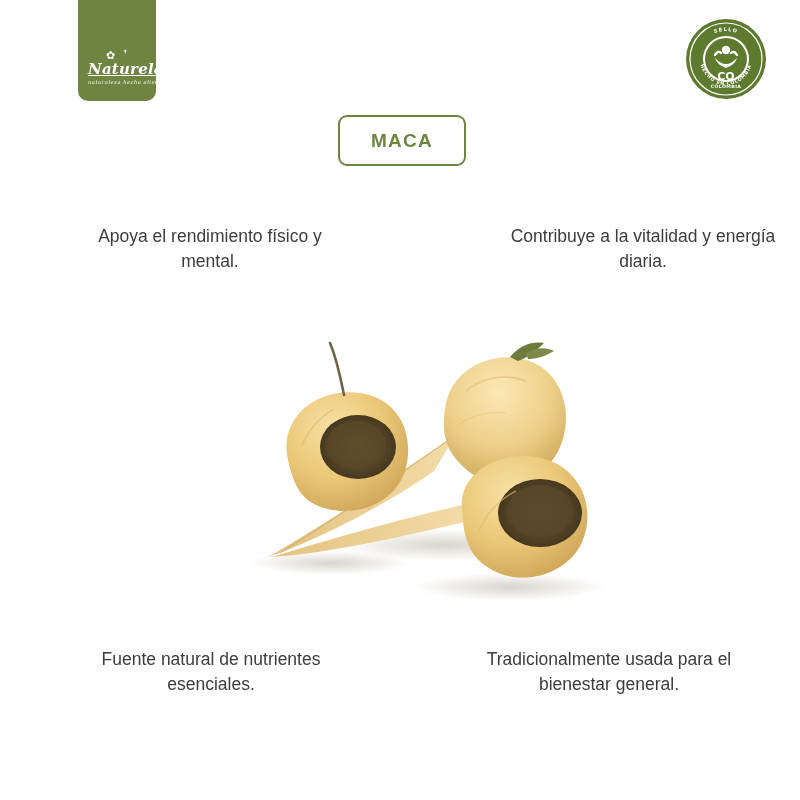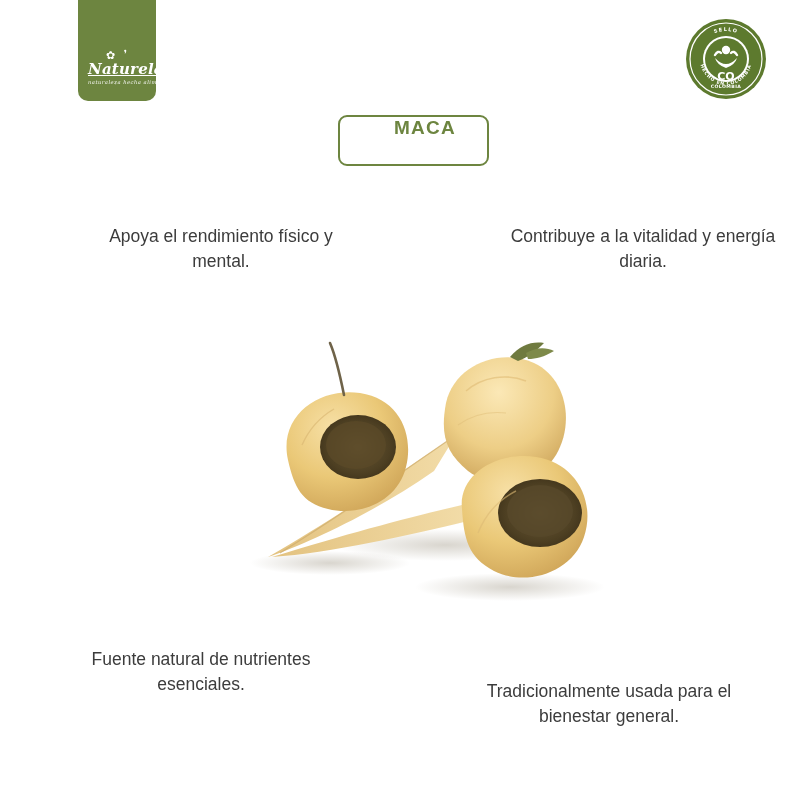--- a/index.html
+++ b/index.html
@@ -82,44 +82,43 @@
   .title-pill {
     position: absolute;
     left: 338px;
     top: 115px;
     width: 124px;
     height: 47px;
     border: 2px solid #6d8540;
     border-radius: 9px;
     background: #ffffff;
     display: flex;
-    align-items: flex-start;
+    align-items: center;
     justify-content: center;
-    padding-left: 23px;
   }
   .title-pill .title-text {
     color: #6d8540;
     font-size: 19px;
     font-weight: 700;
     letter-spacing: 1.2px;
   }
 
   
   .benefit {
     position: absolute;
     color: #3c3c3c;
     font-size: 17.5px;
     line-height: 1.45;
     text-align: center;
     font-weight: 400;
   }
-  .benefit-tl { left: 82px;  top: 224px; width: 278px; }
+  .benefit-tl { left: 71px;  top: 224px; width: 278px; }
   .benefit-tr { left: 460px; top: 224px; width: 278px; margin-left: 44px; }
-  .benefit-bl { left: 62px;  top: 647px; width: 278px; }
-  .benefit-br { left: 470px; top: 647px; width: 278px; margin-top: 32px; }
+  .benefit-bl { left: 72px;  top: 647px; width: 278px; }
+  .benefit-br { left: 470px; top: 647px; width: 278px; }
 
   
   .product {
     position: absolute;
     left: 210px;
     top: 295px;
     width: 400px;
     height: 310px;
   }
   .product svg { display: block; }

